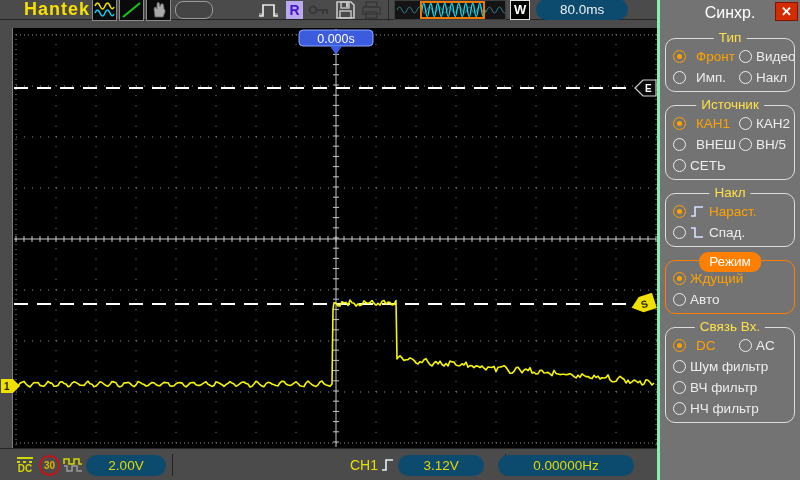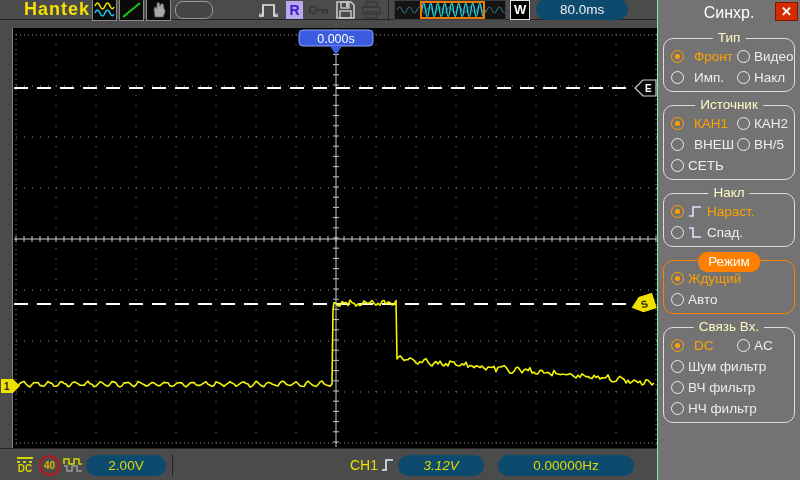--- a/index.html
+++ b/index.html
@@ -27,29 +27,29 @@
   .w-badge{width:20px;height:20px;background:#000;border:1px solid #e0e0e0;color:#fff;font-weight:bold;font-size:13px;
     display:inline-flex;align-items:center;justify-content:center;margin-left:4px;box-sizing:border-box;}
   .pill{background:#0c4a6e;border-radius:11px;height:21px;display:inline-flex;align-items:center;justify-content:center;
     font-size:13.5px;padding:0 10px;box-sizing:border-box;}
   .pill.white{color:#f0f0f0;min-width:92px;margin-left:6px;}
   .pill.yellow{color:#e6d800;}
   
   .scope-wrap{position:absolute;left:0;top:28px;width:657px;height:420px;background:#4b4b4b;}
   
   .right-panel{position:absolute;left:657px;top:0;width:143px;height:480px;background:#737373;
-    border-left:1px solid #86efac;box-sizing:border-box;}
+    border-left:3px solid #86efac;box-sizing:border-box;}
   .panel-header{height:25px;position:relative;display:flex;align-items:center;justify-content:center;}
   .panel-title{color:#fff;font-size:16px;}
   .close-btn{position:absolute;right:2px;top:2px;width:23px;height:19px;background:#d42b00;border:1px solid #7e1500;
     color:#fff;font-size:13px;font-weight:bold;display:flex;align-items:center;justify-content:center;box-sizing:border-box;}
   .section{position:relative;border:1.5px solid #dcdcdc;border-radius:10px;margin:13px 5px 0 5px;
     padding:7px 4px 3px 7px;}
   .section-title{position:absolute;top:-9px;left:50%;transform:translateX(-50%);
-    background:#737373;padding:0 5px;font-size:13.5px;color:#fef9c3;white-space:nowrap;line-height:16px;}
+    background:#737373;padding:0 5px;font-size:13.5px;color:#fde047;white-space:nowrap;line-height:16px;}
   .section.highlight{border-color:#ff7f00;border-width:1.5px;}
   .section.highlight .section-title{background:#ff7f00;color:#fff;border-radius:9px;padding:2px 10px;}
   .row{display:flex;align-items:center;height:21px;}
   .row.two .radio-item:first-child{width:66px;flex:none;gap:10px;}
   .radio-item{display:inline-flex;align-items:center;gap:4px;color:#ededed;font-size:13.5px;white-space:nowrap;}
   .radio-item.sel{color:#ffa200;}
   .radio{width:11px;height:11px;border:1.5px solid #ededed;border-radius:50%;position:relative;flex:none;box-sizing:content-box;}
   .sel .radio{border-color:#ffa200;}
   .sel .radio::after{content:'';position:absolute;left:3px;top:3px;width:5px;height:5px;background:#ffa200;border-radius:50%;}
   .edge-ic{flex:none;}
@@ -1978,38 +1978,38 @@
 
 <div class="bottom-bar">
   <span class="bb-item" style="left:16px;">
     <span class="dc-icon">
         <span class="l1"></span>
         <span class="l2"></span>
       <span class="dc-txt">DC</span>
     </span>
   </span>
   <span class="bb-item" style="left:39px;">
-    <span class="bw-badge">40</span>
+    <span class="bw-badge">30</span>
   </span>
   <span class="bb-item" style="left:63px;">
     <svg width="20" height="16" viewBox="0 0 20 16">
       <polyline points="1,7 1,2 6,2 6,7 11,7 11,2 16,2 16,7 19,7" fill="none" stroke="#d6d600" stroke-width="1.5"></polyline>
       <polyline points="1,9 4,9 4,14 9,14 9,9 14,9 14,14 19,14" fill="none" stroke="#9a9a9a" stroke-width="1.5"></polyline>
     </svg>
   </span>
   <span class="bb-item" style="left:86px;">
     <span class="pill yellow" style="min-width:80px;">2.00V</span>
   </span>
   <span class="bb-div" style="left:172px;"></span>
 
   <span class="bb-item" style="left:350px;">
     <span class="ch-label">CH1</span>
     <svg width="14" height="16" viewBox="0 0 14 16">
       <polyline points="1,13 5,13 5,3 12,3" fill="none" stroke="#e8eef8" stroke-width="1.6"></polyline>
     </svg>
-    <span class="pill yellow" style="min-width:86px;margin-left:3px;font-style:italic;">3.12V</span>
+    <span class="pill yellow" style="min-width:86px;margin-left:3px;">3.12V</span>
   </span>
   <span class="bb-div" style="left:505px;"></span>
 
   <span class="bb-item" style="left:498px;">
     <span class="pill yellow" style="min-width:136px;">0.00000Hz</span>
   </span>
 </div>
 
 </body></html>

